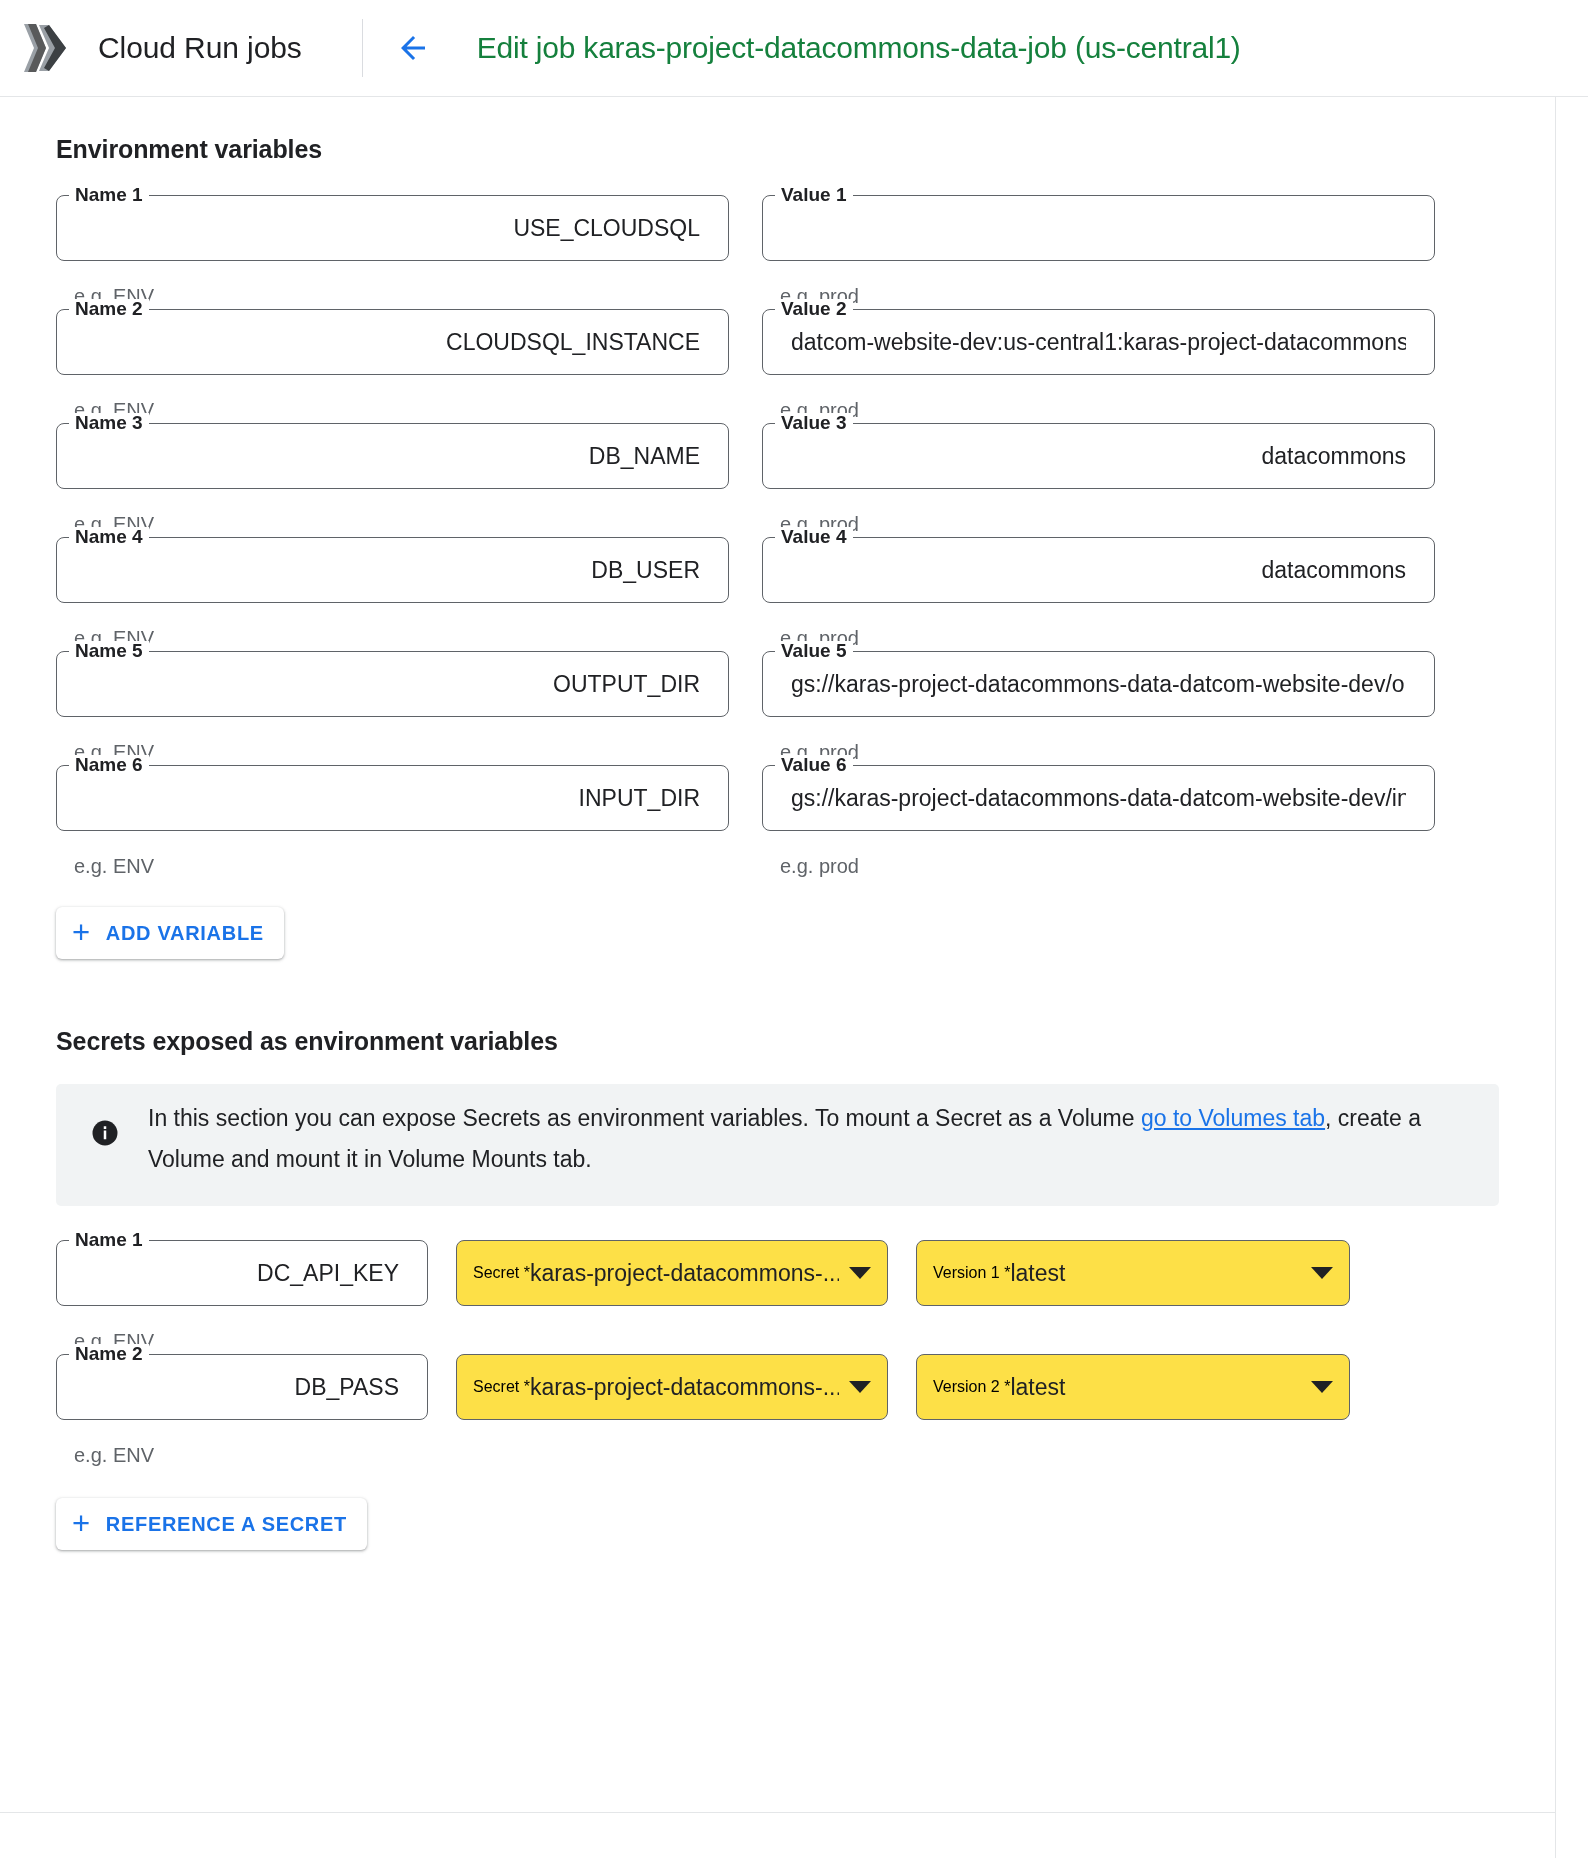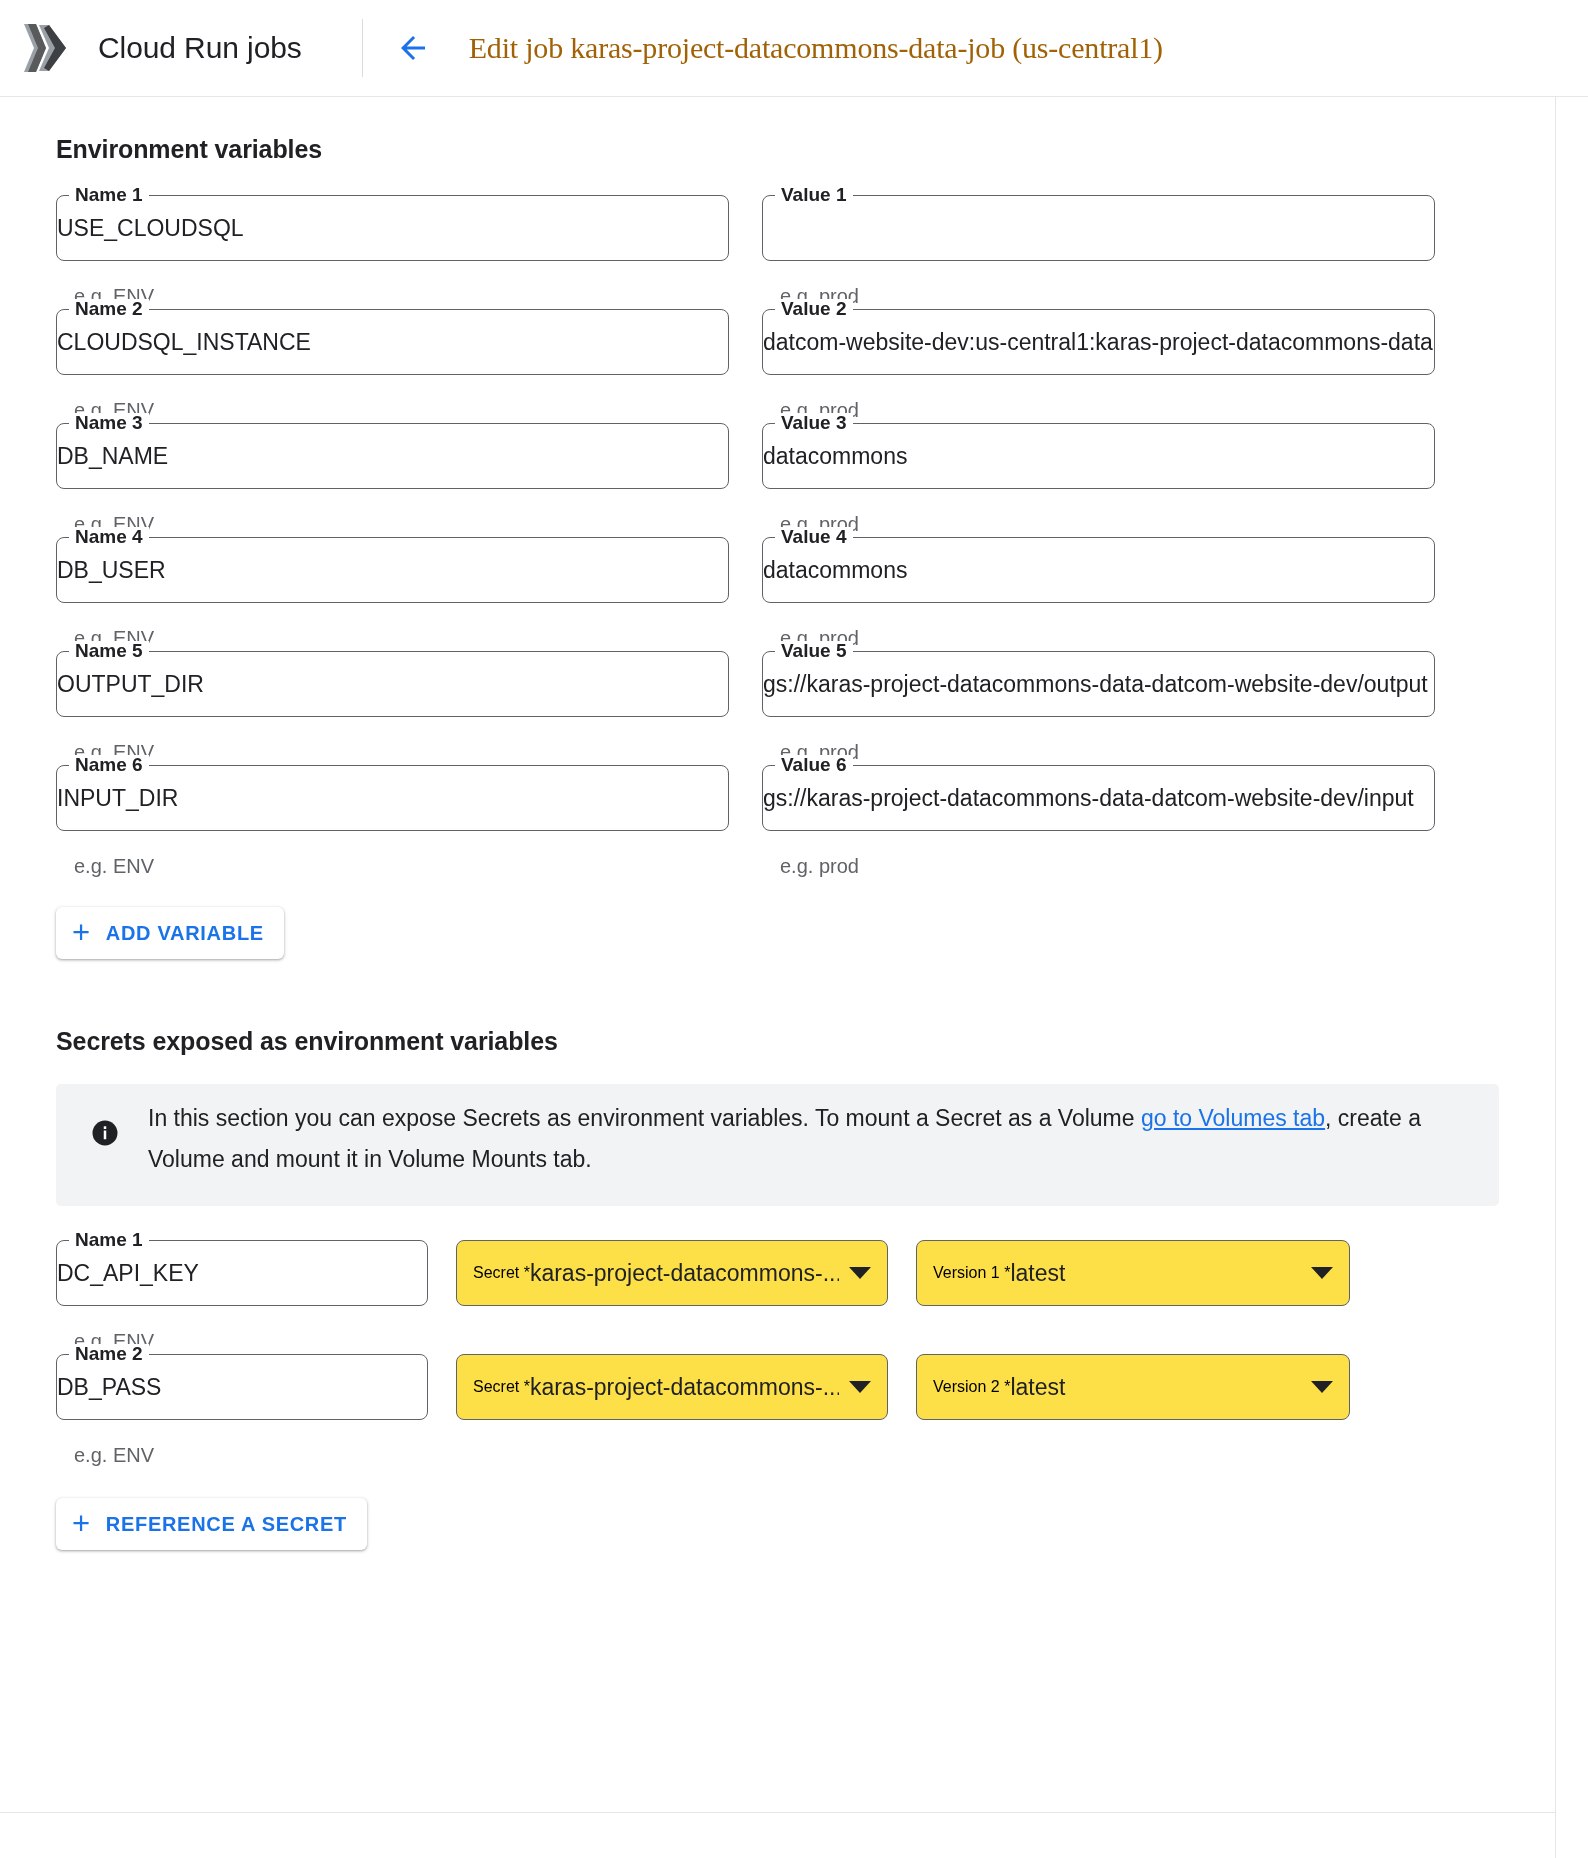--- a/index.html
+++ b/index.html
@@ -51,26 +51,25 @@
     margin-left: 22px;
     display: flex;
     align-items: center;
     justify-content: center;
     border-radius: 50%;
     flex: none;
     cursor: pointer;
   }
   .page-title {
     font-size: 30px;
-    color: #a16207;
+    color: #15803d;
     font-weight: 400;
-    margin-left: 28px;
+    margin-left: 36px;
     white-space: nowrap;
     letter-spacing: -0.2px;
-    font-family: Liberation Serif, serif;
   }
 
   
   .shell {
     position: relative;
     width: 1588px;
     height: 1761px;
   }
   .right-rail {
     position: absolute;
@@ -106,22 +105,23 @@
   .cell.name { width: 673px; flex: none; }
   .cell.value { width: 673px; flex: none; }
 
   .field {
     position: relative;
     height: 66px;
     border: 1px solid #5f6368;
     border-radius: 8px;
     display: flex;
     align-items: center;
-    padding: 0 0;
+    padding: 0 28px;
     background: #fff;
+    text-align: right;
   }
   .field .legend {
     position: absolute;
     top: -11px;
     left: 12px;
     background: #fff;
     padding: 0 6px;
     font-size: 19px;
     font-weight: 700;
     color: #202124;

